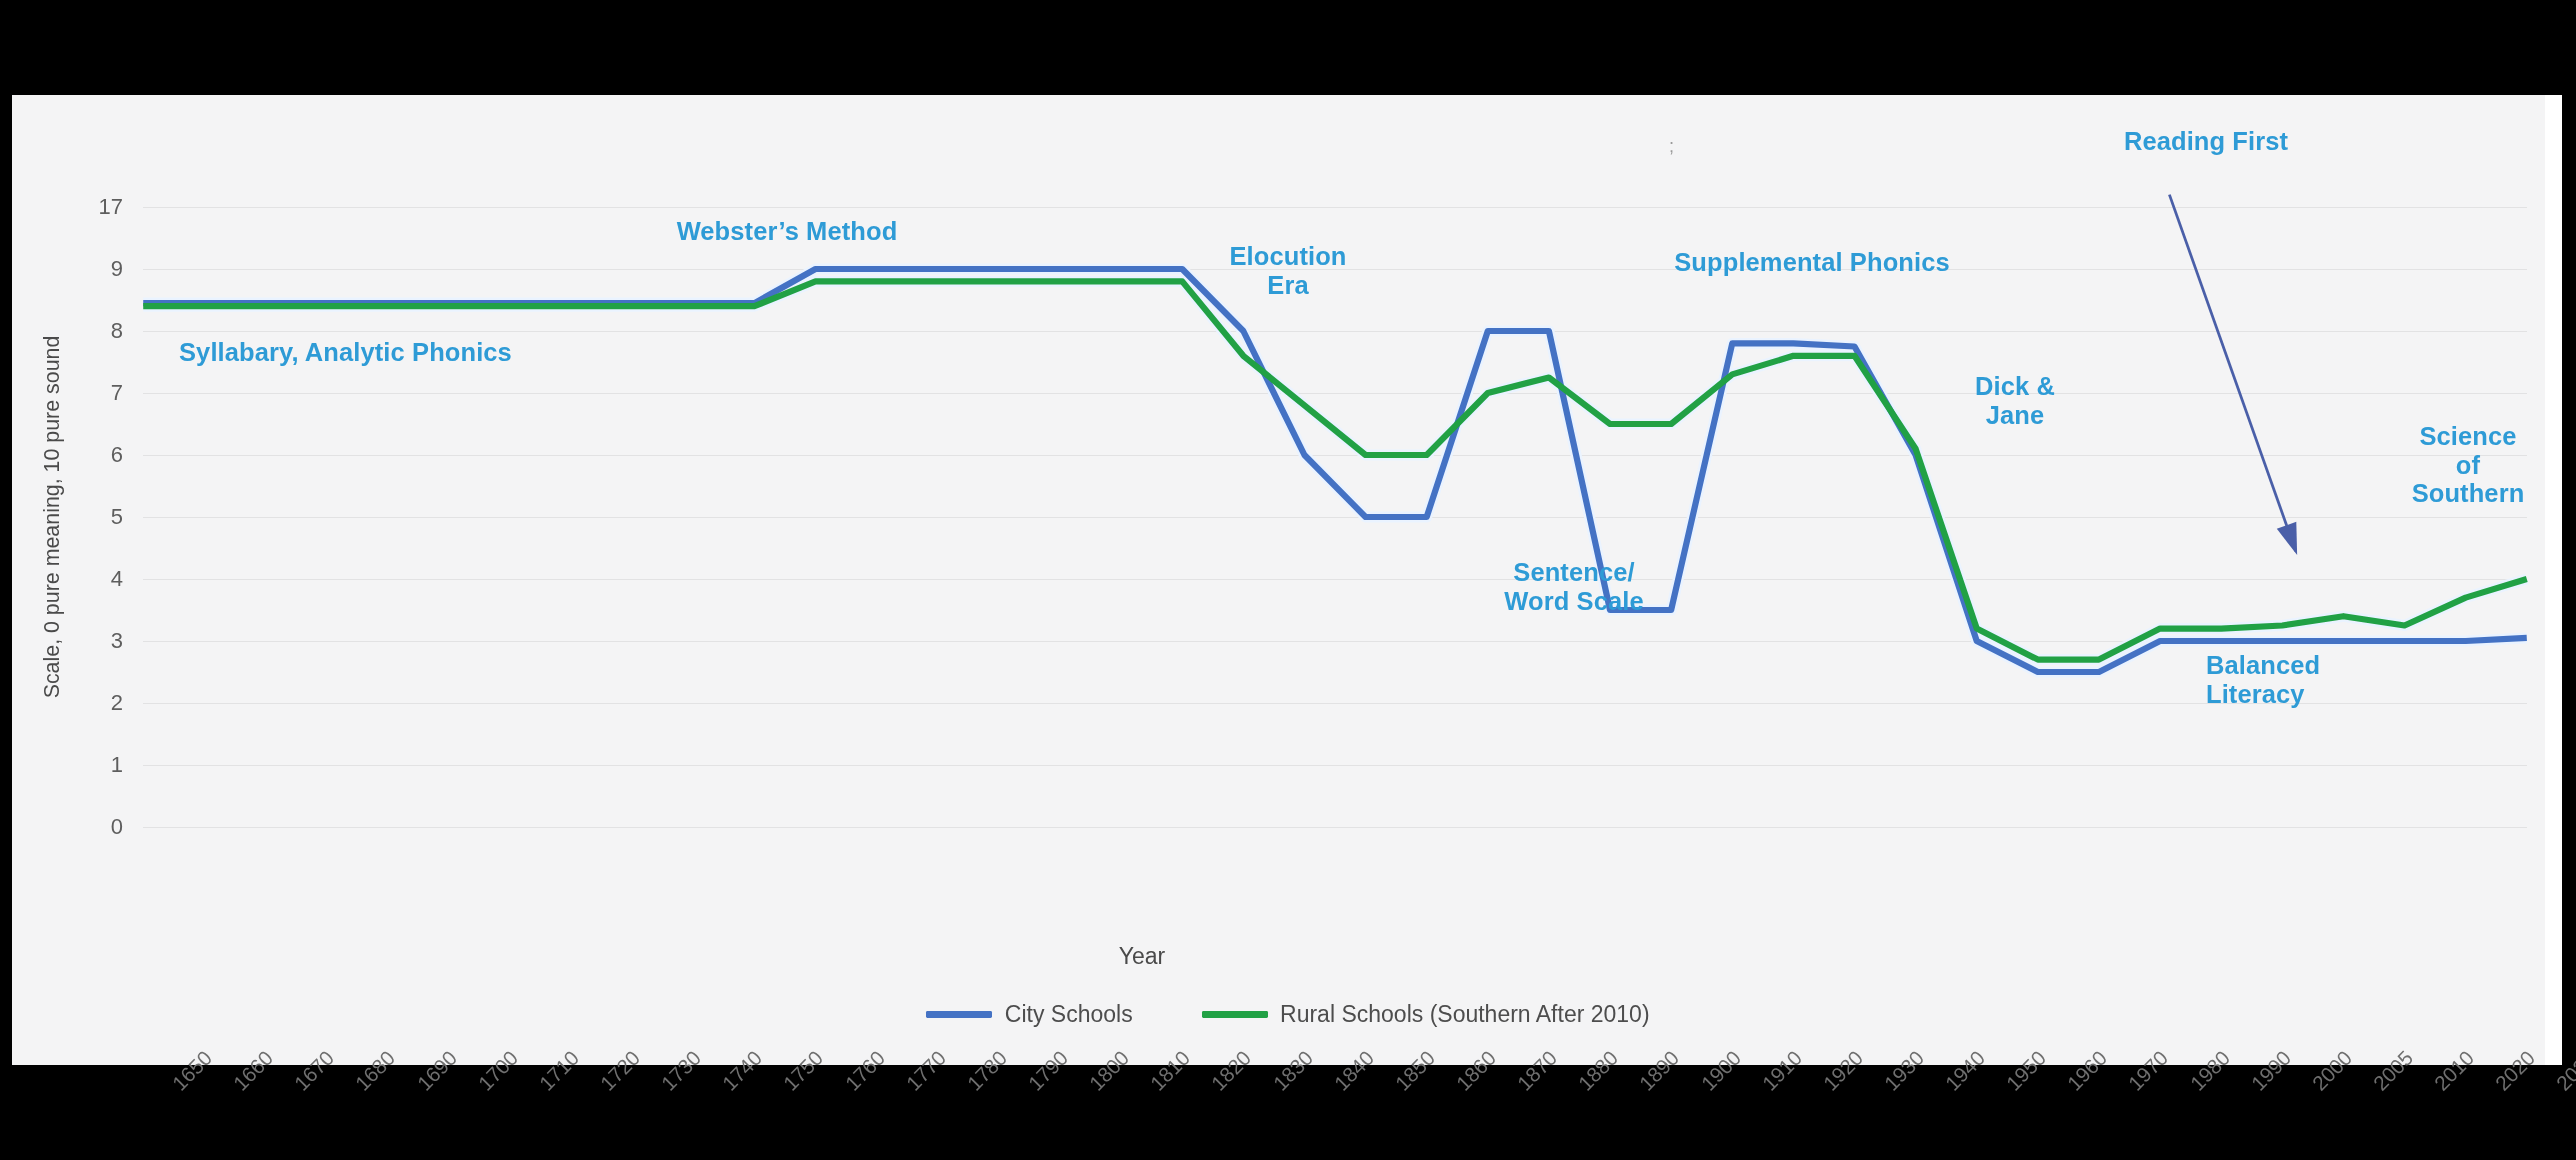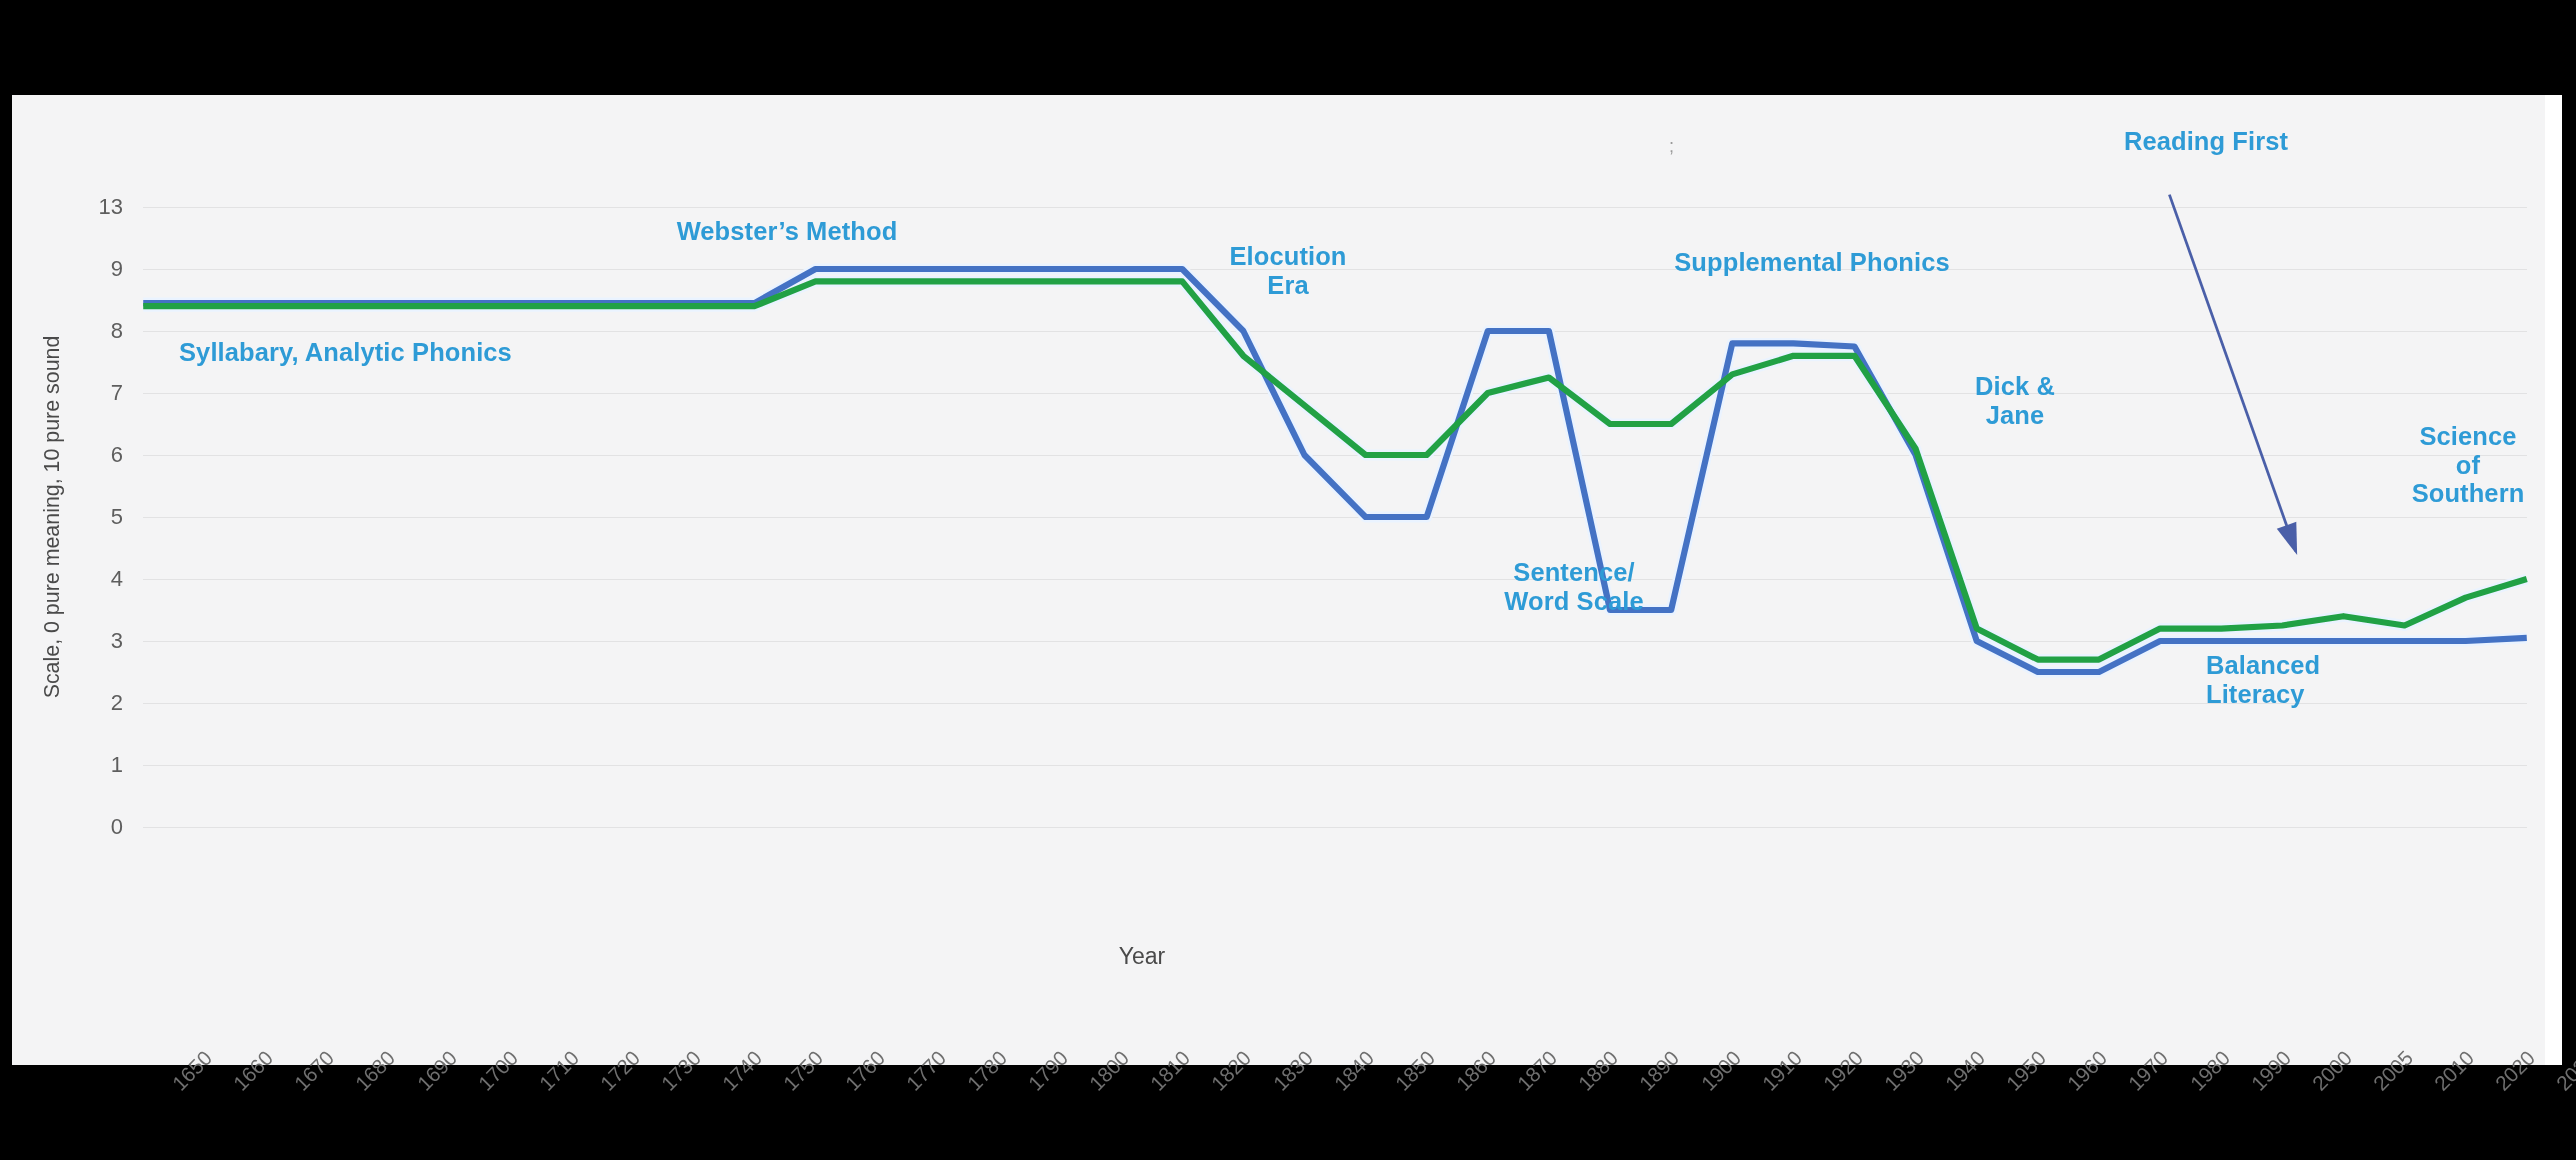--- a/index.html
+++ b/index.html
@@ -70,21 +70,21 @@
         <div class="ytick" style="top: 620px;">0</div>
         <div class="ytick" style="top: 558px;">1</div>
         <div class="ytick" style="top: 496px;">2</div>
         <div class="ytick" style="top: 434px;">3</div>
         <div class="ytick" style="top: 372px;">4</div>
         <div class="ytick" style="top: 310px;">5</div>
         <div class="ytick" style="top: 248px;">6</div>
         <div class="ytick" style="top: 186px;">7</div>
         <div class="ytick" style="top: 124px;">8</div>
         <div class="ytick" style="top: 62px;">9</div>
-        <div class="ytick" style="top: 0px;">13</div>
+        <div class="ytick" style="top: 0px;">17</div>
       </div>
     <div id="xticks">
         <div class="xtick" style="left: 11px;">1650</div>
         <div class="xtick" style="left: 72px;">1660</div>
         <div class="xtick" style="left: 133px;">1670</div>
         <div class="xtick" style="left: 194px;">1680</div>
         <div class="xtick" style="left: 256px;">1690</div>
         <div class="xtick" style="left: 317px;">1700</div>
         <div class="xtick" style="left: 378px;">1710</div>
         <div class="xtick" style="left: 439px;">1720</div>
@@ -144,14 +144,24 @@
       </div>
   </div>
 
   <svg id="arrowsvg" width="2384" height="758" viewBox="0 0 3460 1100">
       <line x1="2941" y1="-18" x2="3124.38" y2="499.5" stroke="#4a5fa8" stroke-width="4"></line>
       <polygon points="3126.3840417214415,505.1554236604097 3096.881162706033,466.80727990087206 3125.1582810080818,456.78707129366495" fill="#4a5fa8"></polygon>
     </svg>
 
   <div class="speck" style="left:1669px;top:136px;">;</div>
 
+  <div id="legend">
+      <div class="legend-item">
+        <span class="legend-swatch" style="background: rgb(68, 114, 196);"></span>
+        <span class="legend-label">City Schools</span>
+      </div>
+      <div class="legend-item">
+        <span class="legend-swatch" style="background: rgb(33, 161, 69);"></span>
+        <span class="legend-label">Rural Schools (Southern After 2010)</span>
+      </div>
+    </div>
 </div>
 
 
 </body></html>

